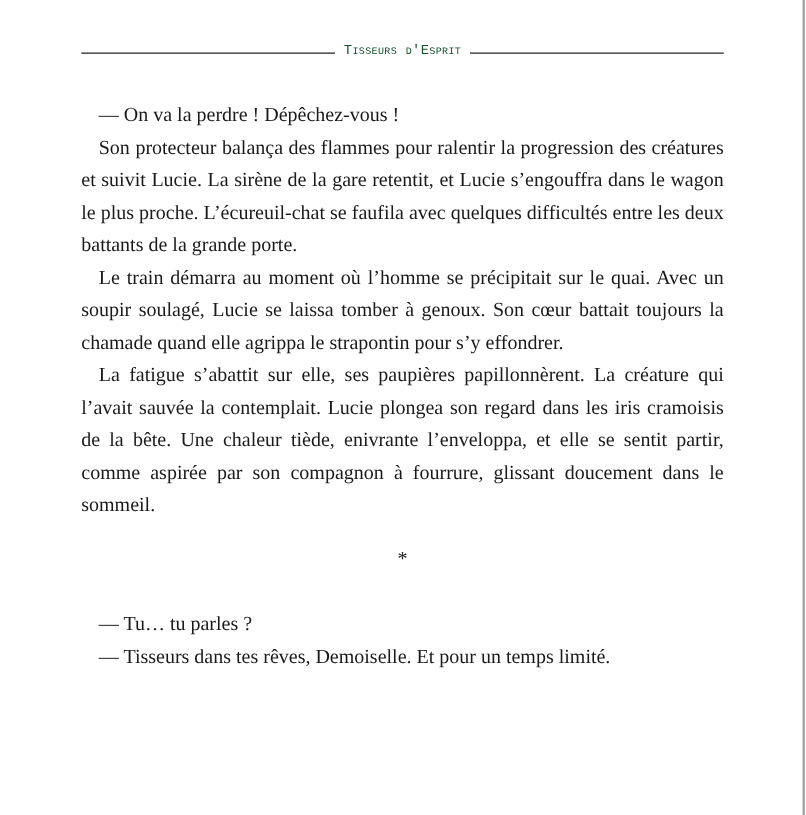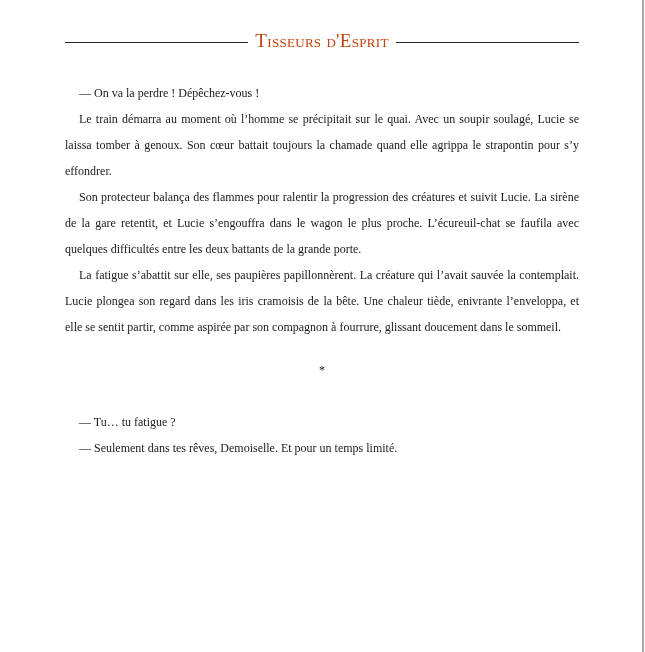--- a/index.html
+++ b/index.html
@@ -32,34 +32,34 @@
       align-items: center;
     }
     .rule {
       flex: 1;
       height: 0;
       border-top: 1.3px solid #222;
       margin-top: 2px;
     }
     .head-title {
       padding: 0 7px;
-      font-family: Liberation Serif, serif;
-      font-size: 19px;
+      font-family: Liberation Mono, monospace;
+      font-size: 11px;
       font-variant: small-caps;
       letter-spacing: 0.3px;
-      color: #c2410c;
+      color: #14532d;
       white-space: nowrap;
     }
     .text-block {
       position: absolute;
       left: 65px;
       top: 80px;
       width: 514px;
       font-family: "Liberation Serif", "DejaVu Serif", serif;
-      font-size: 12px;
+      font-size: 16px;
       line-height: 26px;
       color: #1a1a1a;
     }
     .text-block p {
       margin: 0;
       text-indent: 14px;
       text-align: justify;
     }
     .text-block p.last-short {
       text-align: left;
@@ -77,23 +77,23 @@
 <div class="page">
 
   <div class="running-head">
     <div class="rule"></div>
     <span class="head-title">Tisseurs d'Esprit</span>
     <div class="rule"></div>
   </div>
 
   <div class="text-block">
     <p class="last-short">— On va la perdre ! Dépêchez-vous !</p>
+    <p>Son protecteur balança des flammes pour ralentir la progression des créatures et suivit Lucie. La sirène de la gare retentit, et Lucie s’engouffra dans le wagon le plus proche. L’écureuil-chat se faufila avec quelques difficultés entre les deux battants de la grande porte.</p>
     <p>Le train démarra au moment où l’homme se précipitait sur le quai. Avec un soupir soulagé, Lucie se laissa tomber à genoux. Son cœur battait toujours la chamade quand elle agrippa le strapontin pour s’y effondrer.</p>
-    <p>Son protecteur balança des flammes pour ralentir la progression des créatures et suivit Lucie. La sirène de la gare retentit, et Lucie s’engouffra dans le wagon le plus proche. L’écureuil-chat se faufila avec quelques difficultés entre les deux battants de la grande porte.</p>
     <p>La fatigue s’abattit sur elle, ses paupières papillonnèrent. La créature qui l’avait sauvée la contemplait. Lucie plongea son regard dans les iris cramoisis de la bête. Une chaleur tiède, enivrante l’enveloppa, et elle se sentit partir, comme aspirée par son compagnon à fourrure, glissant doucement dans le sommeil.</p>
 
     <p class="separator">*</p>
 
-    <p class="last-short">— Tu… tu fatigue ?</p>
-    <p class="last-short">— Seulement dans tes rêves, Demoiselle. Et pour un temps limité.</p>
+    <p class="last-short">— Tu… tu parles ?</p>
+    <p class="last-short">— Tisseurs dans tes rêves, Demoiselle. Et pour un temps limité.</p>
   </div>
 
 </div>
 
 </body></html>

